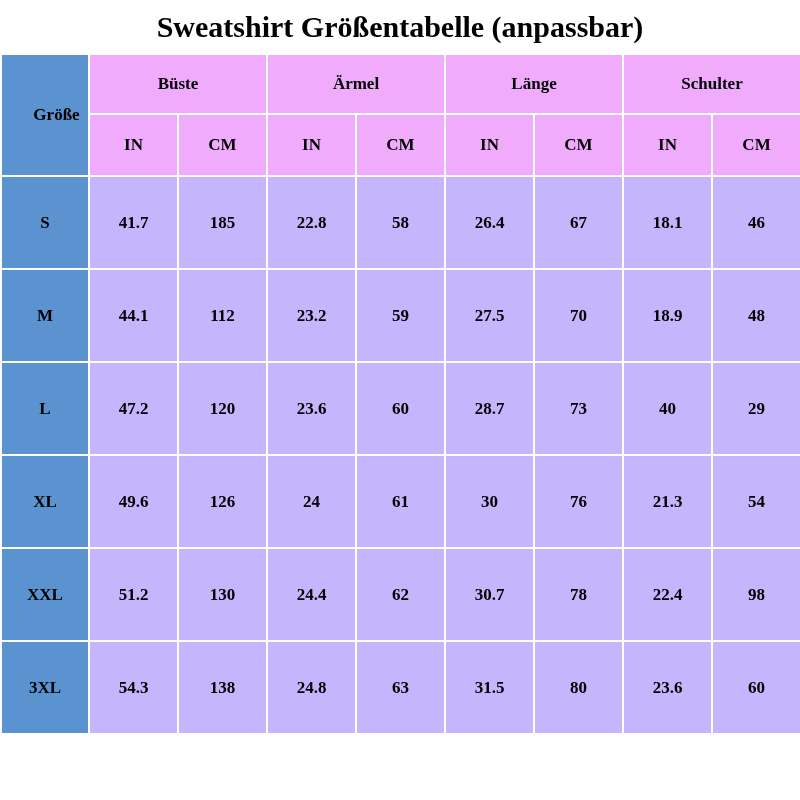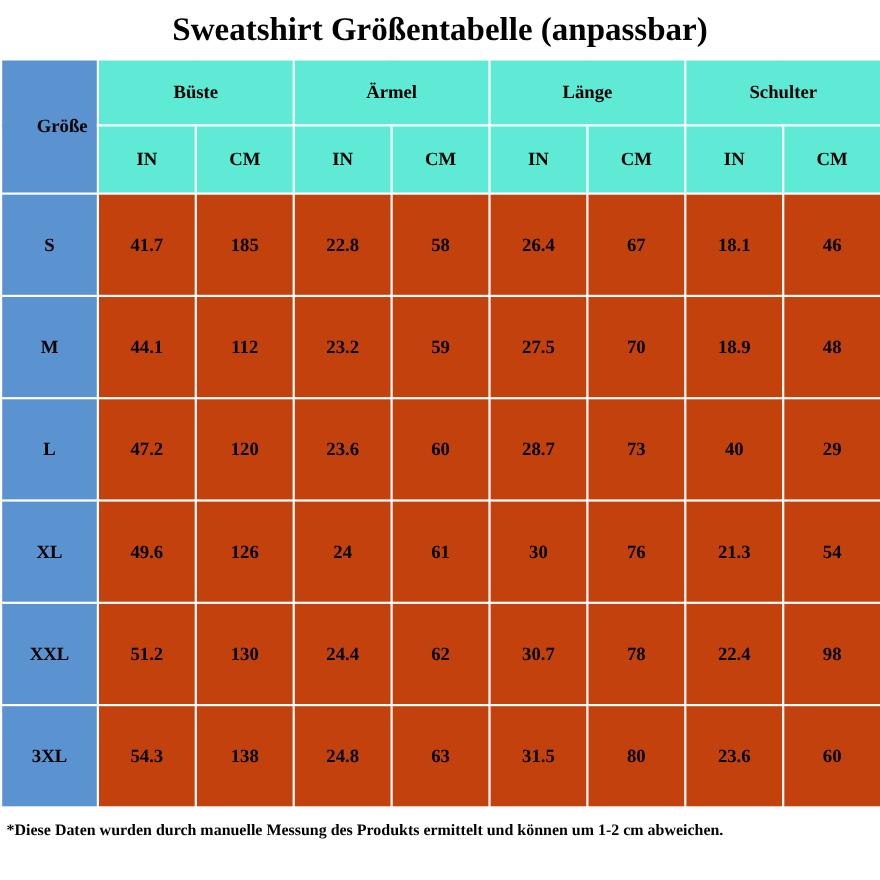--- a/index.html
+++ b/index.html
@@ -37,21 +37,21 @@
   }
   table.size-table td, table.size-table th {
     border: 2px solid #ffffff;
     text-align: center;
     vertical-align: middle;
     font-weight: bold;
     font-size: 17px;
     color: #000000;
   }
   .hdr {
-    background: #5eead4;
+    background: #f0abfc;
   }
   .grp-hdr {
     font-size: 19px;
     height: 56px;
   }
   .unit-hdr {
     font-size: 17px;
     height: 58px;
   }
   .size-col-hdr {
@@ -59,21 +59,21 @@
     font-size: 19px;
     text-align: left;
     padding-left: 24px;
     vertical-align: middle;
   }
   .size-cell {
     background: #5b92d0;
     font-size: 18px;
   }
   .data-cell {
-    background: #c2410c;
+    background: #c4b5fd;
     font-size: 18px;
     height: 89px;
   }
   .note {
     padding: 12px 6px 0 6px;
     font-size: 14.5px;
     font-weight: bold;
     text-align: left;
     line-height: 1.2;
   }
@@ -186,15 +186,14 @@
         <td class="data-cell">24.8</td>
         <td class="data-cell">63</td>
         <td class="data-cell">31.5</td>
         <td class="data-cell">80</td>
         <td class="data-cell">23.6</td>
         <td class="data-cell">60</td>
       </tr>
     </tbody>
   </table>
 
-  <div class="note">*Diese Daten wurden durch manuelle Messung des Produkts ermittelt und können um 1-2 cm abweichen.</div>
 
 </div>
 
 </body></html>

